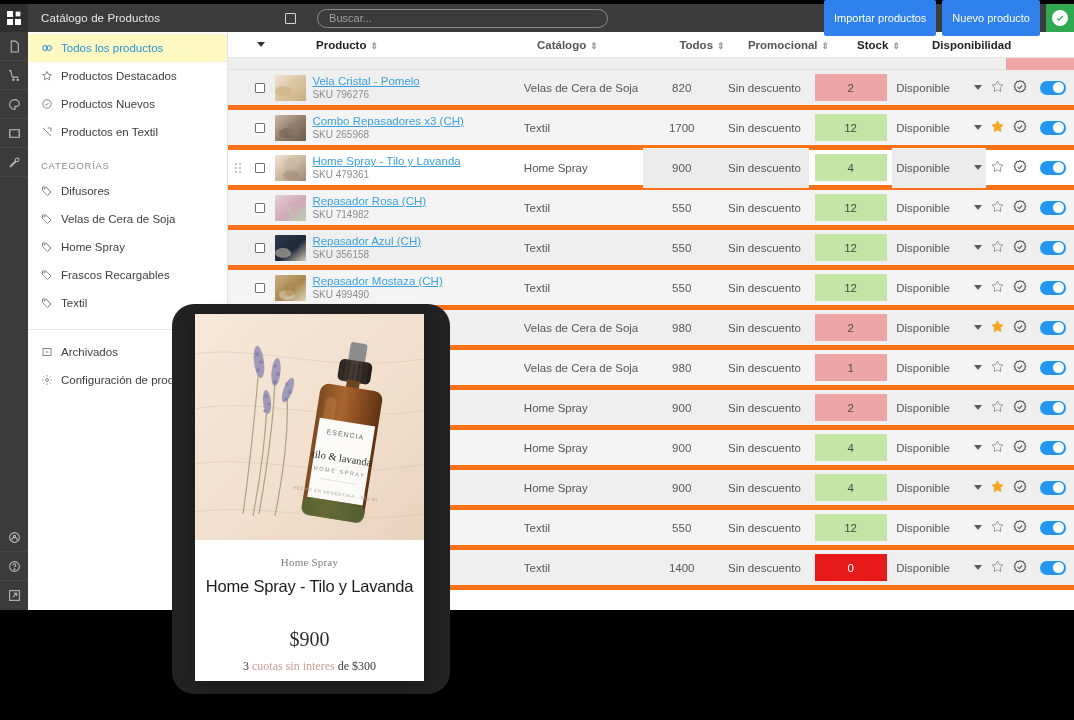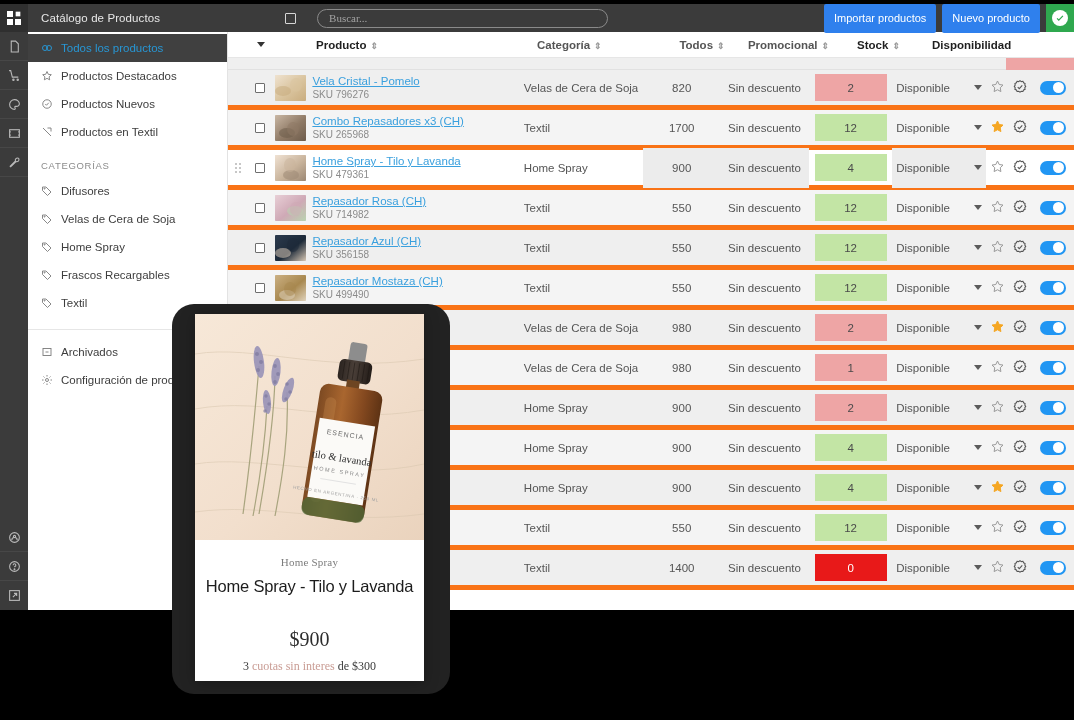--- a/index.html
+++ b/index.html
@@ -46,27 +46,27 @@
     color: #e8e8e8; font-size: 11.5px; margin-left: 13px; letter-spacing: .1px;
   }
   .topbar-sq {
     width: 11px; height: 11px; border: 1.6px solid #d6d6d6; border-radius: 1px;
     margin-left: 125px;
   }
   .search {
     margin-left: 21px; width: 291px; height: 19px;
     border: 1px solid #8a8a8a; border-radius: 10px;
     background: #3b3b3b; color: #a6a6a6; font-size: 11px;
-    padding: 0 11px; outline: none; font-family: Liberation Serif, serif;
+    padding: 0 11px; outline: none; font-family: Liberation Sans, sans-serif;
   }
   .search::placeholder { color: #a3a3a3; }
   .topbar-right { margin-left: auto; display: flex; align-items: center; height: 28px; }
   .btn-blue {
     background: #2f80ed; color: #fff; border: none; font-size: 11px;
-    height: 29px; padding: 8px 10px; border-radius: 2px; margin-right: 6px;
+    height: 36px; padding: 8px 10px; border-radius: 2px; margin-right: 6px;
     cursor: pointer; font-family: "Liberation Sans", sans-serif;
   }
   .btn-green {
     width: 28px; height: 28px; background: #2fa84f;
     display: flex; align-items: center; justify-content: center;
   }
   .btn-green .circ {
     width: 16px; height: 16px; border-radius: 50%; background: #fff;
     display: flex; align-items: center; justify-content: center;
   }
@@ -78,21 +78,21 @@
     width: 200px; height: 578px; background: #fff;
     border-right: 1px solid #e3e3e3; z-index: 20;
     padding-top: 2px;
   }
   .snav {
     display: flex; align-items: center; height: 28px;
     padding-left: 13px; font-size: 11.5px; color: #3d3d3d; cursor: pointer;
   }
   .snav .ico { width: 20px; display: flex; align-items: center; color: #7a7a7a; }
   .snav .ico svg { width: 12px; height: 12px; }
-  .snav.active { background: #404040; color: #2796d4; }
+  .snav.active { background: #fef9c3; color: #2796d4; }
   .snav.active .ico { color: #2796d4; }
   .sgap { height: 14px; }
   .scat {
     font-size: 9.5px; color: #8c8c8c; letter-spacing: .7px;
     padding-left: 13px; margin-bottom: 6px;
   }
   .sdiv { height: 1px; background: #e6e6e6; margin: 12px 0 8px 0; }
 
   
   .table-wrap {
@@ -389,21 +389,21 @@
     <div class="thead">
       <div class="c-drag"></div>
       <div class="c-chk">
         <span style="width:0;height:0;border-left:4px solid transparent;border-right:4px solid transparent;border-top:5px solid #333"></span>
       </div>
       <div class="c-thumb"></div>
       <div class="c-name" style="padding-left:4px">
         <span>Producto</span><span class="sortico">⇕</span>
       </div>
       <div class="c-cat">
-        <span>Categoría</span><span class="sortico">⇕</span>
+        <span>Catálogo</span><span class="sortico">⇕</span>
       </div>
       <div class="c-price">
         <span>Todos</span><span class="sortico">⇕</span>
       </div>
       <div class="c-promo">
         <span>Promocional</span><span class="sortico">⇕</span>
       </div>
       <div class="c-stock" style="display:block;text-align:center">
         <span>Stock</span><span class="sortico">⇕</span>
       </div>

